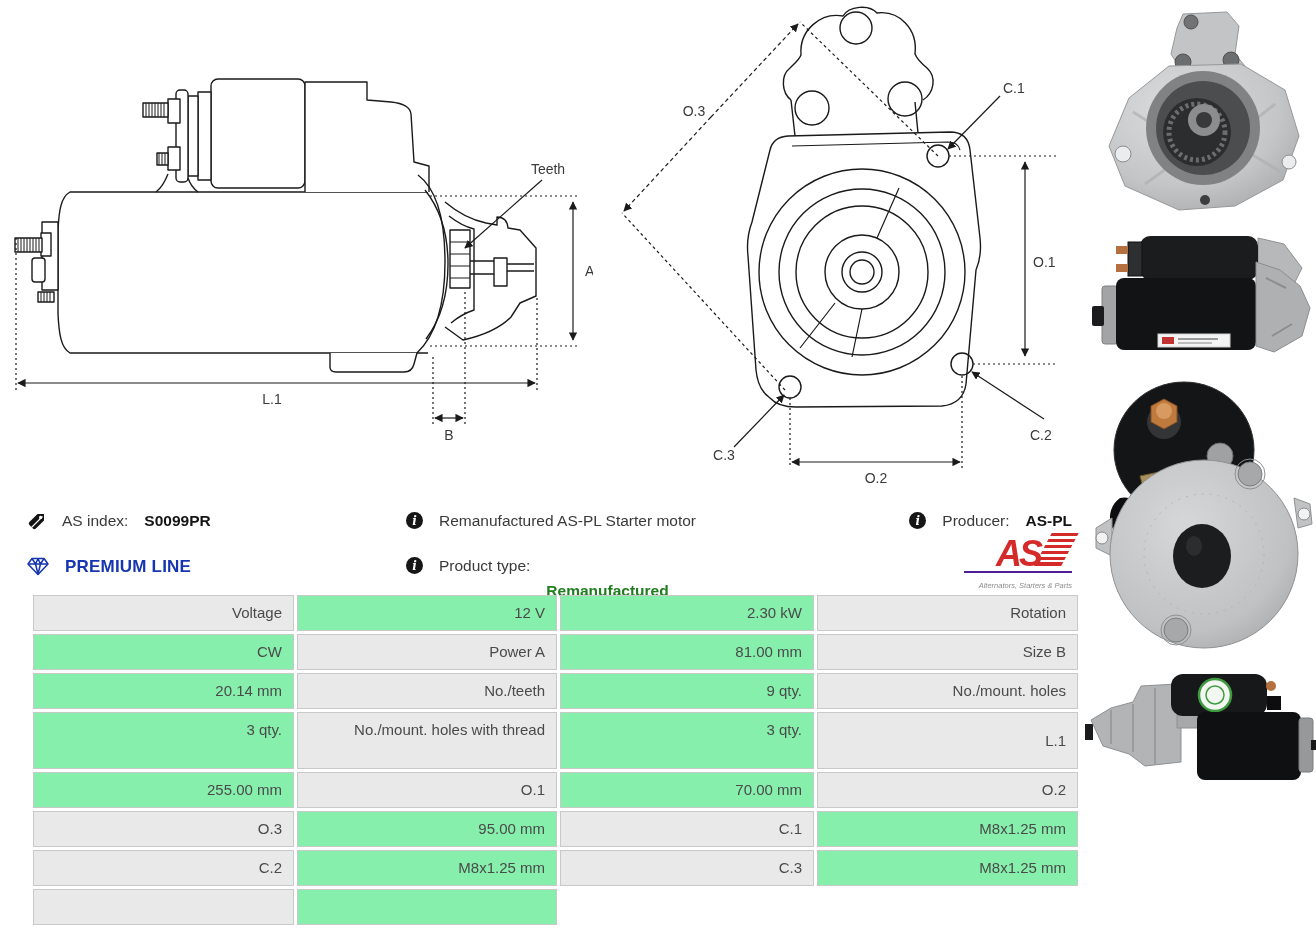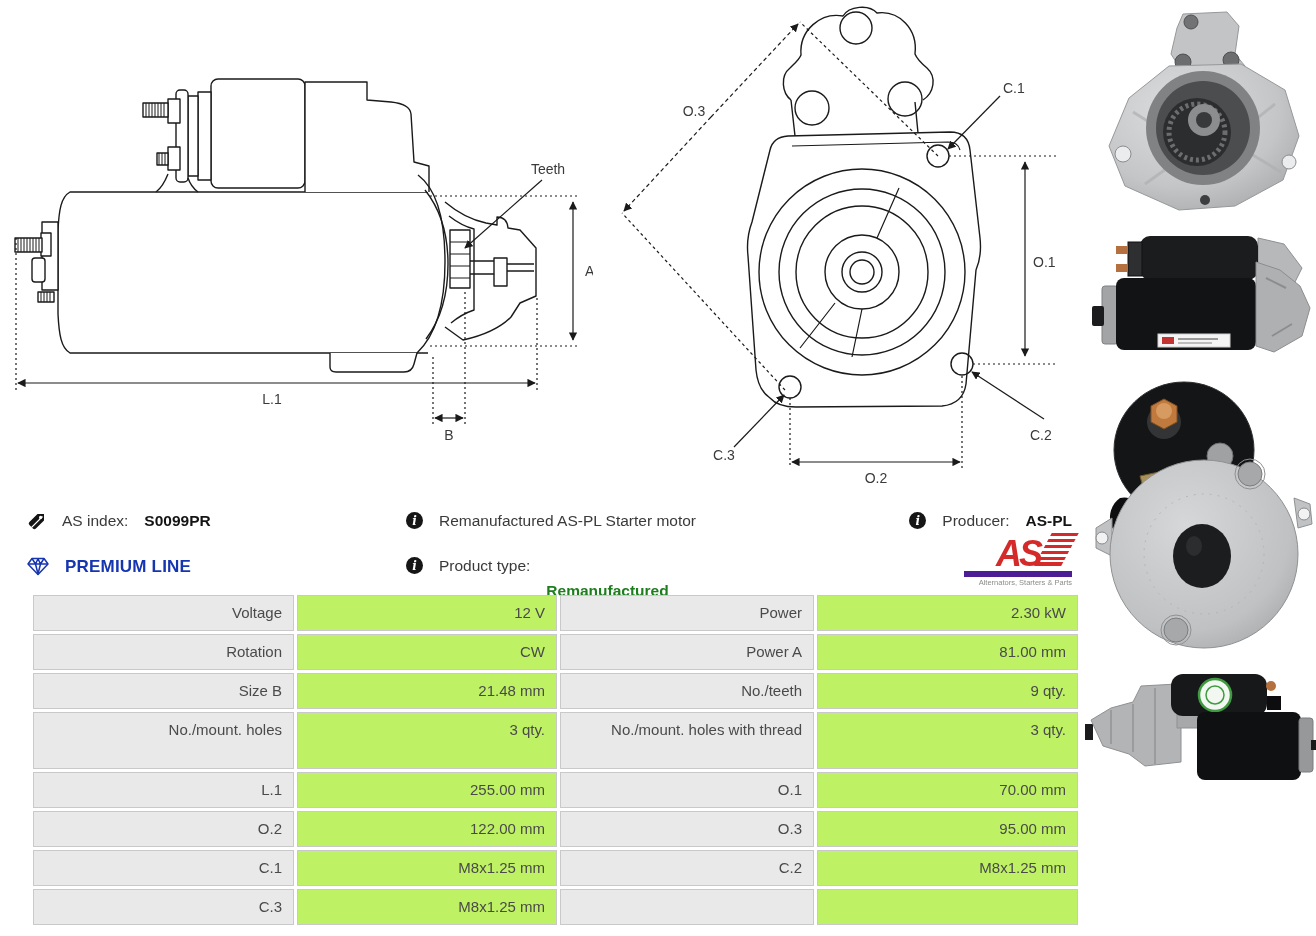--- a/index.html
+++ b/index.html
@@ -19,30 +19,30 @@
   .premium{font-weight:bold;font-size:17px;letter-spacing:.2px;}
   .green{font-weight:bold;}
 
   
   .as-logo{position:absolute;left:964px;top:534px;width:108px;}
   .as-mark{display:flex;align-items:flex-end;justify-content:flex-end;gap:3px;height:34px;padding-right:2px;}
   .as-text{font-style:italic;font-weight:bold;font-size:36px;line-height:29px;letter-spacing:-3px;text-align:center;}
   .stripes{display:flex;flex-direction:column;gap:2.5px;transform:skewX(-28deg);margin-bottom:2px;}
   .stripes div{width:27px;height:3.4px;}
   .as-tagline{font-size:7.5px;color:#8c8c8c;text-align:right;margin-top:3px;white-space:nowrap;
-              border-top:6px solid #4c1d95;padding-top:1px;}
+              border-top:2px solid #4c1d95;padding-top:8px;font-style:italic;}
 
   
   .spec-table{position:absolute;left:17px;top:595px;display:grid;
               grid-template-columns:261px 260px 254px 261px;
               grid-template-rows:36px 36px 36px 57px 36px 36px 36px 36px;gap:3px;padding-left:16px;}
   .cell{border:1px solid #c9c9c9;display:flex;align-items:center;justify-content:flex-end;
         padding:0 11px;font-size:15px;color:#4a4a4a;text-align:right;line-height:1.3;}
   .cell.label{background:#e9e9e9;padding-left:40px;}
-  .cell.value{background:#bef264;}
+  .cell.value{background:#86efac;}
   .cell.tall{align-items:flex-start;padding-top:7px;}
 
   .photo{position:absolute;}
 </style>
 </head>
 <body>
 
 <div class="canvas">
 
   <svg class="abs" style="left:8px;top:62px;" width="585" height="395" viewBox="0 0 585 395">
@@ -314,40 +314,38 @@
         <div style="background:#d42a2a;"></div>
           <div style="background:#d42a2a;"></div>
       </div>
     </div>
     <div class="as-tagline">Alternators, Starters &amp; Parts</div>
   </div>
 
   <div class="spec-table">
       <div class="cell label">Voltage</div>
       <div class="cell value">12 V</div>
-      <div class="cell label">Power</div>
       <div class="cell value">2.30 kW</div>
       <div class="cell label">Rotation</div>
       <div class="cell value">CW</div>
       <div class="cell label">Power A</div>
       <div class="cell value">81.00 mm</div>
       <div class="cell label">Size B</div>
-      <div class="cell value">21.48 mm</div>
+      <div class="cell value">20.14 mm</div>
       <div class="cell label">No./teeth</div>
       <div class="cell value">9 qty.</div>
       <div class="cell label tall">No./mount. holes</div>
       <div class="cell value tall">3 qty.</div>
       <div class="cell label tall">No./mount. holes with thread</div>
       <div class="cell value tall">3 qty.</div>
       <div class="cell label">L.1</div>
       <div class="cell value">255.00 mm</div>
       <div class="cell label">O.1</div>
       <div class="cell value">70.00 mm</div>
       <div class="cell label">O.2</div>
-      <div class="cell value">122.00 mm</div>
       <div class="cell label">O.3</div>
       <div class="cell value">95.00 mm</div>
       <div class="cell label">C.1</div>
       <div class="cell value">M8x1.25 mm</div>
       <div class="cell label">C.2</div>
       <div class="cell value">M8x1.25 mm</div>
       <div class="cell label">C.3</div>
       <div class="cell value">M8x1.25 mm</div>
       <div class="cell label"></div>
       <div class="cell value"></div>

